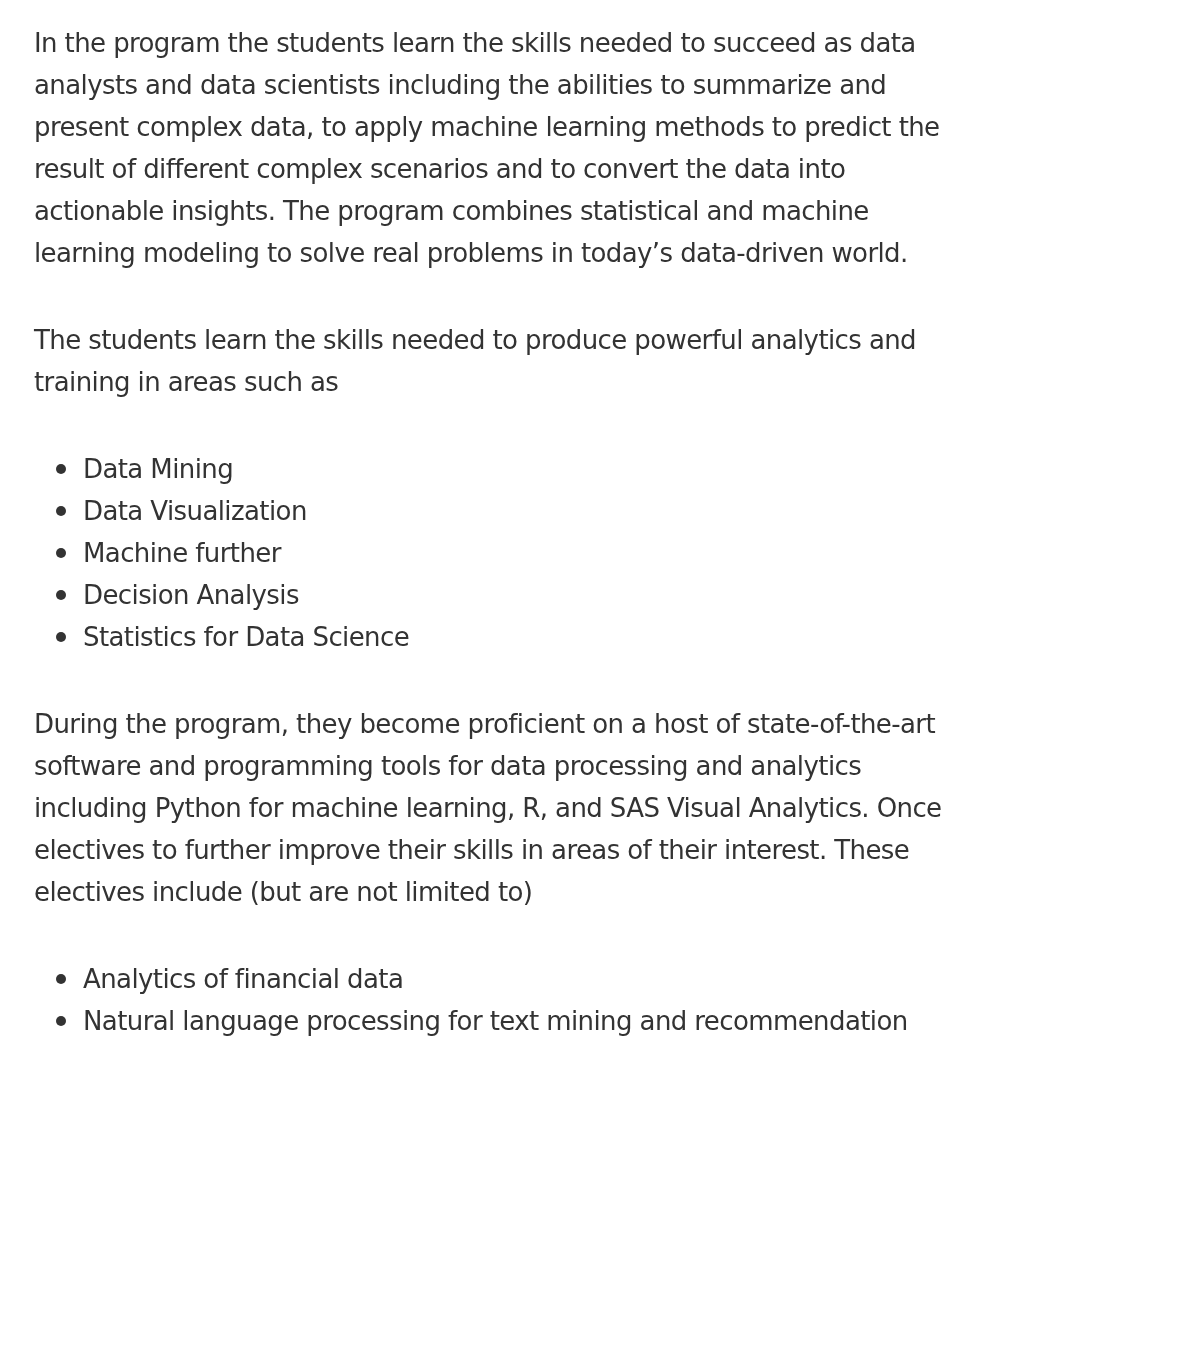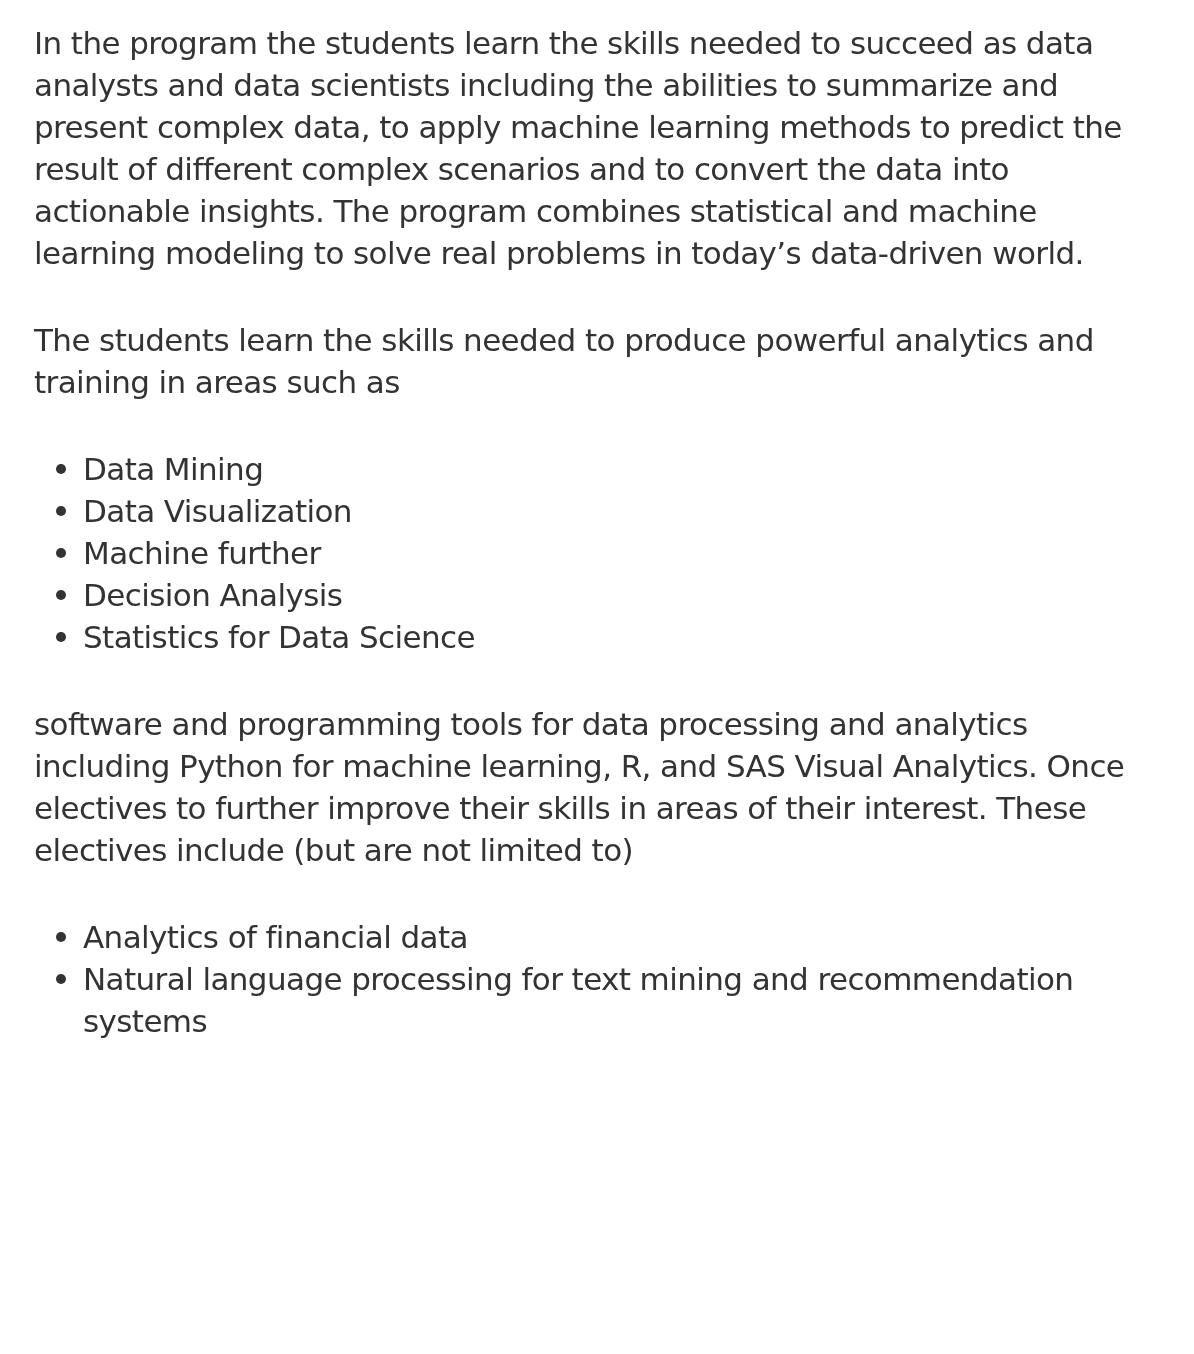--- a/index.html
+++ b/index.html
@@ -5,21 +5,21 @@
   html, body { margin: 0; padding: 0; background: #ffffff; }
   body {
     width: 1194px; height: 1354px; overflow: hidden;
     font-family: "DejaVu Sans", sans-serif;
     color: #333333;
   }
   .content { position: absolute; left: 34px; top: 22px; width: 1160px; }
   .para { margin: 0 0 45px 0; }
   .line {
     display: block; white-space: nowrap;
-    font-size: 31px; line-height: 42px; height: 42px;
+    font-size: 26px; line-height: 42px; height: 42px;
     letter-spacing: -0.6px;
   }
   ul.list { list-style: none; margin: 0 0 45px 0; padding: 0; }
   ul.list li { position: relative; padding-left: 49px; }
   ul.list li .bullet {
     position: absolute; left: 22px; top: 16px;
     width: 10px; height: 10px; border-radius: 50%; background: #333333;
   }
 </style>
 </head>
@@ -58,31 +58,31 @@
         <span class="bullet"></span>
         <span class="line">Decision Analysis</span>
       </li>
     <li>
         <span class="bullet"></span>
         <span class="line">Statistics for Data Science</span>
       </li>
   </ul>
 
   <p class="para">
+    <span class="line">During the program, they become proficient on a host of state-of-the-art</span>
     <span class="line">software and programming tools for data processing and analytics</span>
     <span class="line">including Python for machine learning, R, and SAS Visual Analytics. Once</span>
     <span class="line">electives to further improve their skills in areas of their interest. These</span>
     <span class="line">electives include (but are not limited to)</span>
   </p>
 
   <ul class="list">
     <li>
         <span class="bullet"></span>
         <span class="line">Analytics of financial data</span>
       </li>
     <li>
         <span class="bullet"></span>
         <span class="line">Natural language processing for text mining and recommendation</span>
-        <span class="line">systems</span>
       </li>
   </ul>
 
 </div>
 
 </body></html>

